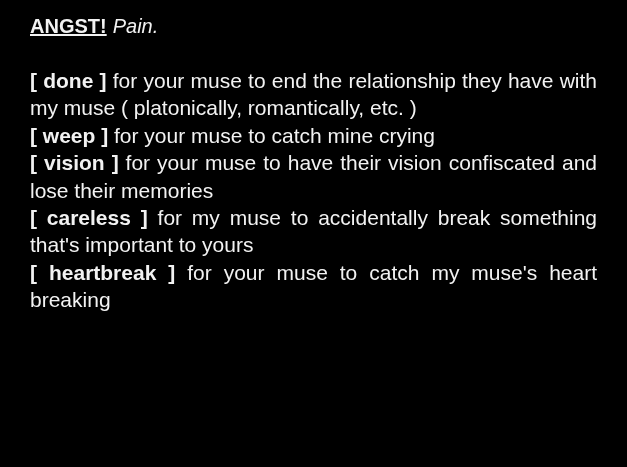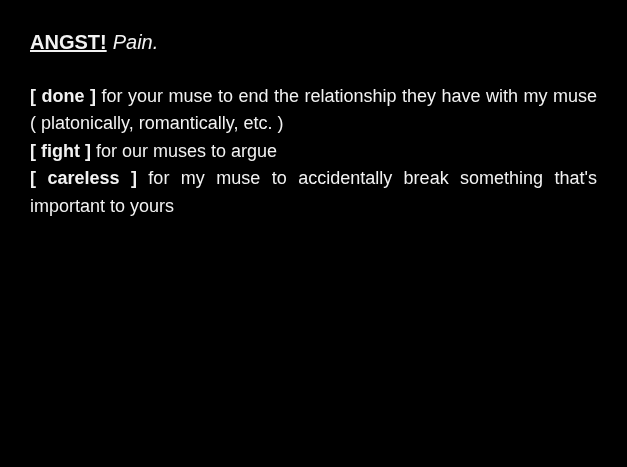--- a/index.html
+++ b/index.html
@@ -13,35 +13,35 @@
     box-sizing: border-box;
     background: #000000;
     color: #f2f2f2;
     font-family: "Liberation Sans", "DejaVu Sans", sans-serif;
     padding: 13px 30px 0 30px;
     overflow: hidden;
   }
   .title {
     font-size: 20px;
     line-height: 27px;
-    margin: 16px 0 27px 0;
+    margin: 0 0 27px 0;
     font-weight: normal;
   }
   .title .keyword {
     font-weight: bold;
     text-decoration: underline;
     font-style: normal;
   }
   .title .subtitle {
     font-style: italic;
     font-weight: normal;
     margin-left: 6px;
   }
   .prompt-list {
-    font-size: 18px;
+    font-size: 21px;
     line-height: 27.4px;
     margin-top: 12px;
   }
   .prompt-item {
     margin: 0;
     text-align: justify;
     text-justify: inter-word;
   }
   .prompt-key {
     font-weight: bold;
@@ -51,24 +51,26 @@
 <body>
 
 <div class="page">
   <h1 class="title">
     <span class="keyword">ANGST!</span><span class="subtitle">Pain.</span>
   </h1>
 
   <div class="prompt-list">
     <p class="prompt-item"><b class="prompt-key">[ done ]</b><span class="prompt-text"> for your muse to end the relationship they have with my muse ( platonically, romantically, etc. )</span></p>
 
+    <p class="prompt-item"><b class="prompt-key">[ weep ]</b><span class="prompt-text"> for your muse to catch mine crying</span></p>
+
+    <p class="prompt-item"><b class="prompt-key">[ vision ]</b><span class="prompt-text"> for your muse to have their vision confiscated and lose their memories</span></p>
 
 
 
 
-    <p class="prompt-item"><b class="prompt-key">[ fight ]</b><span class="prompt-text"> for our muses to argue</span></p>
-
     <p class="prompt-item"><b class="prompt-key">[ careless ]</b><span class="prompt-text"> for my muse to accidentally break something that's important to yours</span></p>
 
+    <p class="prompt-item"><b class="prompt-key">[ heartbreak ]</b><span class="prompt-text"> for your muse to catch my muse's heart breaking</span></p>
 
   </div>
 
 </div>
 
 </body></html>

